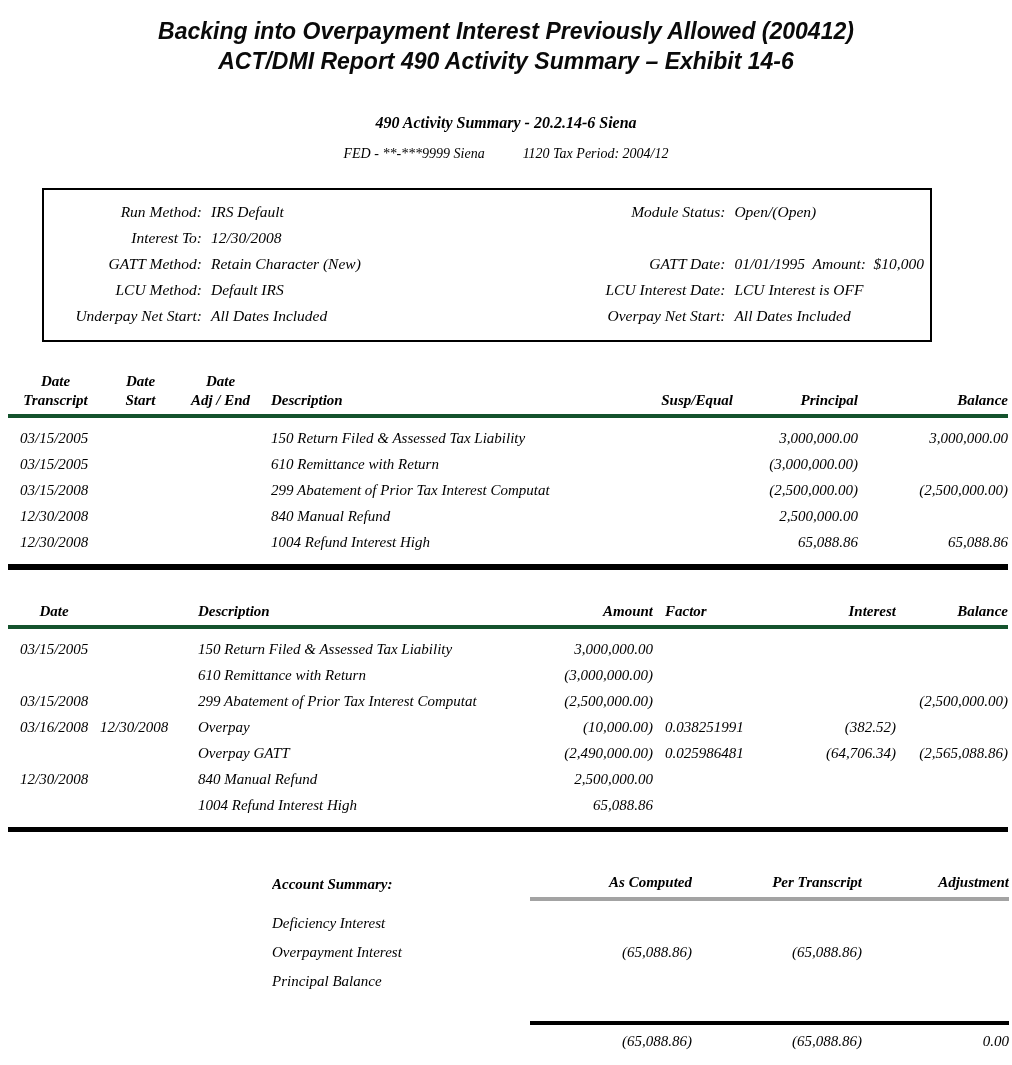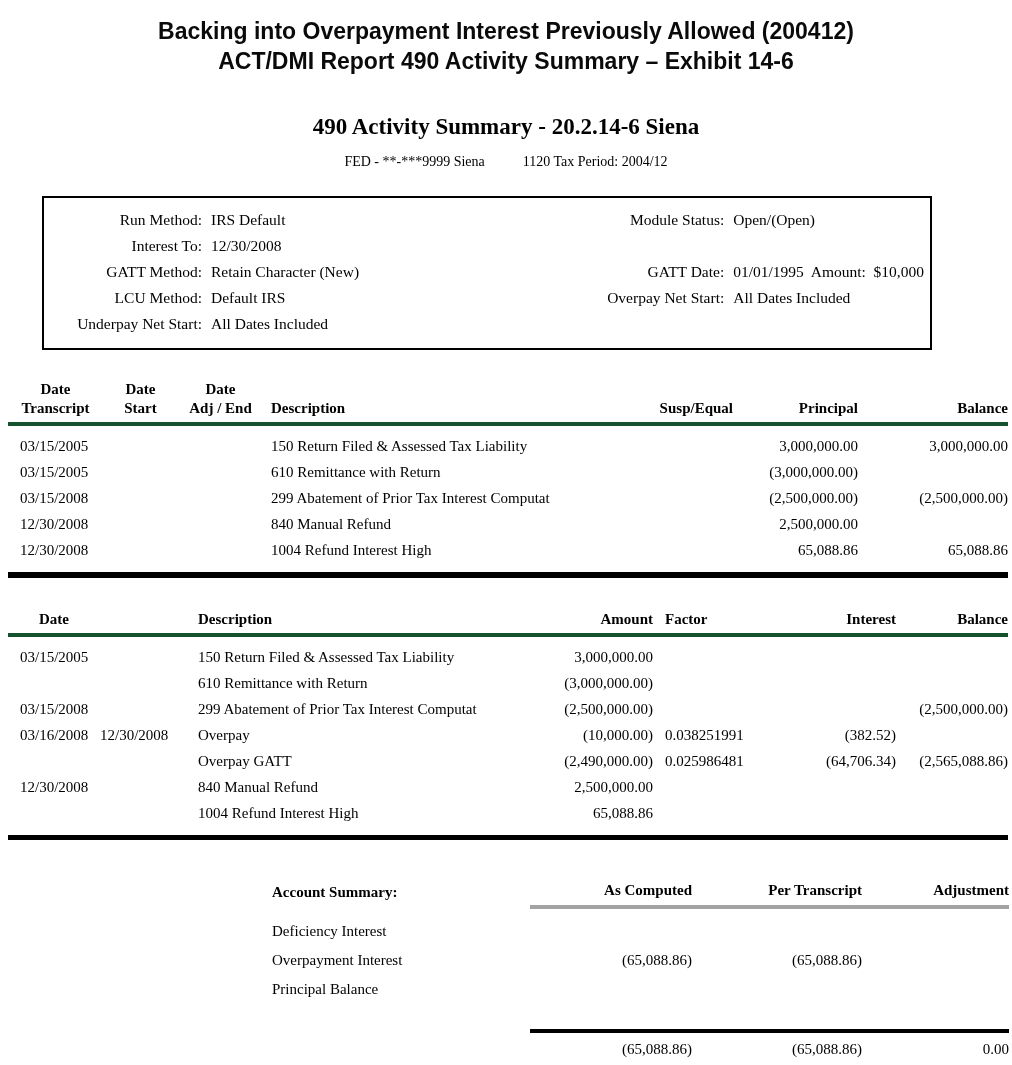--- a/index.html
+++ b/index.html
@@ -3,37 +3,38 @@
 <meta charset="utf-8">
 <style>
   html,body{margin:0;padding:0;background:#fff;}
   .page{
     position:relative;
     width:1012px;height:1065px;
     background:#fff;color:#000;
     font-family:"Liberation Serif","DejaVu Serif",serif;
     font-size:15px;
     overflow:hidden;
+    font-style:italic;
   }
   
   .doc-title{
     padding-top:16px;
     text-align:center;
     font-family:"Liberation Sans","DejaVu Sans",sans-serif;
     font-weight:bold;
     font-size:23px;
     line-height:30px;
     color:#0a0a0a;
   }
   
   .rep-heading{
     margin-top:38px;
     text-align:center;
     font-weight:bold;
-    font-size:23px;
+    font-size:16px;
   }
   .rep-entity{
     margin-top:14px;
     text-align:center;
     font-size:14px;
   }
   .rep-entity .seg2{margin-left:38px;}
   
   .settings-box{
     box-sizing:border-box;
@@ -128,20 +129,24 @@
         <span class="lbl">Module Status:</span>
         <span class="val">Open/(Open)</span>
       </div>
       <div class="pair">
         <span class="lbl"></span>
         <span class="val"></span>
       </div>
       <div class="pair">
         <span class="lbl">GATT Date:</span>
         <span class="val">01/01/1995  Amount:  $10,000</span>
+      </div>
+      <div class="pair">
+        <span class="lbl">LCU Interest Date:</span>
+        <span class="val">LCU Interest is OFF</span>
       </div>
       <div class="pair">
         <span class="lbl">Overpay Net Start:</span>
         <span class="val">All Dates Included</span>
       </div>
     </div>
   </div>
 
   <table class="t1">
     <colgroup>

